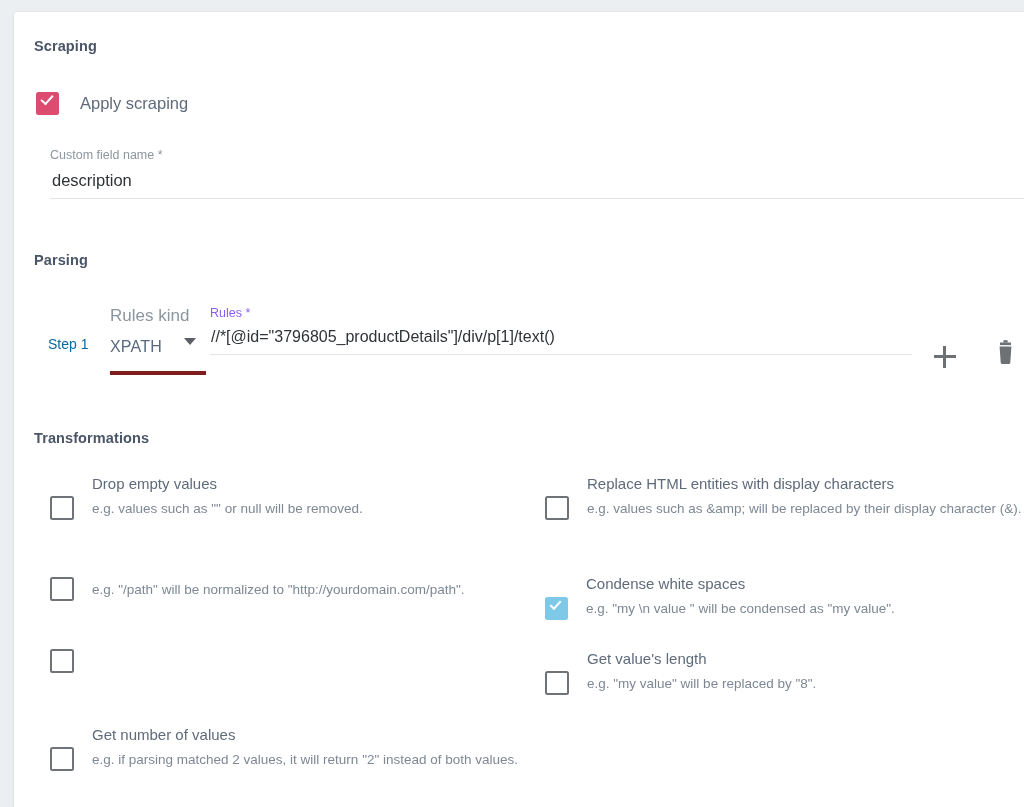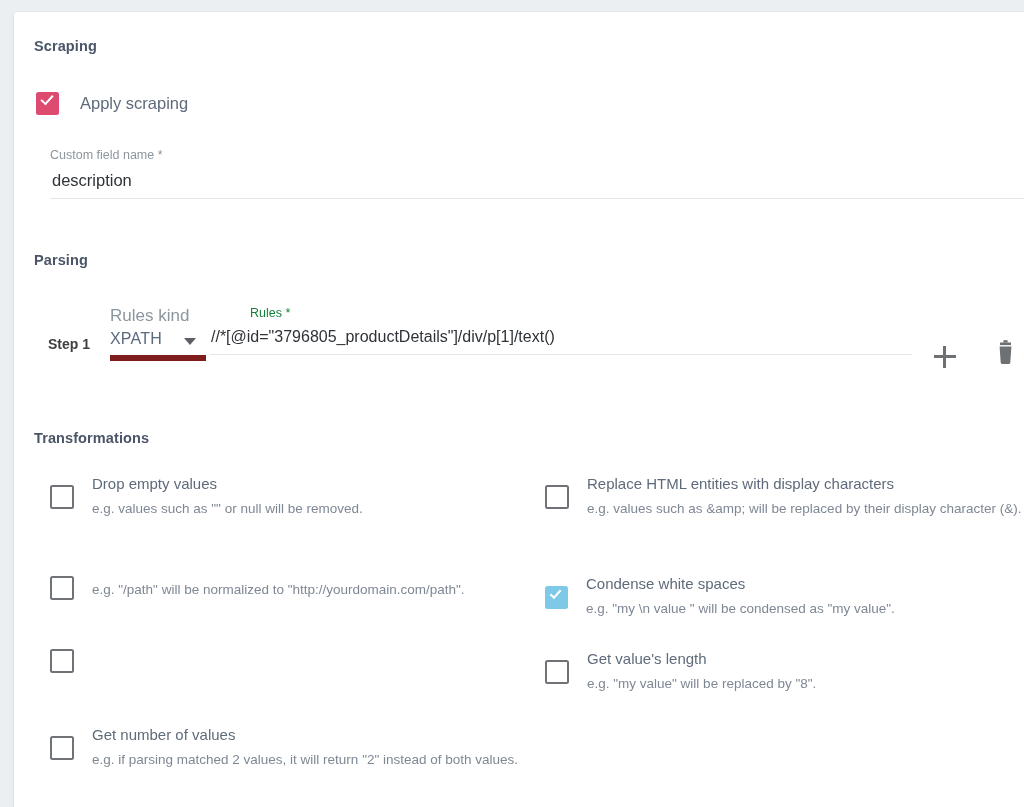--- a/index.html
+++ b/index.html
@@ -116,38 +116,37 @@
     width: 979px;
     background: transparent;
     outline: none;
     font-family: "Liberation Sans", sans-serif;
     display: block;
   }
   .step-label {
     position: absolute;
     left: 34px; top: 324px;
     font-size: 14px;
-    color: #404040;
-    white-space: nowrap;
-    font-weight: bold;
+    color: #0369a1;
+    white-space: nowrap;
   }
   .rules-kind-label {
     position: absolute;
     left: 96px; top: 294px;
     font-size: 17px;
     color: #8c969f;
     white-space: nowrap;
     text-align: right;
   }
   .select-wrap {
     position: absolute;
-    left: 96px; top: 318px;
+    left: 96px; top: 326px;
     width: 96px;
-    border-bottom: 6px solid #7f1d1d;
-    padding-bottom: 7px;
+    border-bottom: 4px solid #7f1d1d;
+    padding-bottom: 15px;
     cursor: pointer;
   }
   .select-value {
     font-size: 16px;
     color: #5a6a7f;
     letter-spacing: 0.2px;
     white-space: nowrap;
   }
   .select-arrow {
     position: absolute;
@@ -155,23 +154,22 @@
     width: 0; height: 0;
     border-left: 6px solid transparent;
     border-right: 6px solid transparent;
     border-top: 7px solid #5c6066;
     cursor: pointer;
   }
   .rules-label {
     position: absolute;
     left: 196px; top: 294px;
     font-size: 12.5px;
-    color: #15803d;
-    white-space: nowrap;
-    margin-left: 40px;
+    color: #8b5cf6;
+    white-space: nowrap;
   }
   .rules-input {
     position: absolute;
     left: 196px; top: 316px;
     width: 702px;
     font-size: 16px;
     color: #2f3337;
     border: none;
     border-bottom: 1px solid #e3e5e8;
     padding: 0 0 8px 1px;
@@ -196,21 +194,21 @@
 
   
   .transforms {
     position: absolute;
     left: 0; top: 462px;
     width: 1014px;
   }
   .tf-item {
     position: absolute;
     display: flex;
-    align-items: center;
+    align-items: flex-end;
   }
   .tf-texts { margin-left: 18px; }
   .tf-title {
     font-size: 15px;
     color: #5f6b7a;
     line-height: 18px;
     display: block;
     margin-top: 1px;
     white-space: nowrap;
   }

